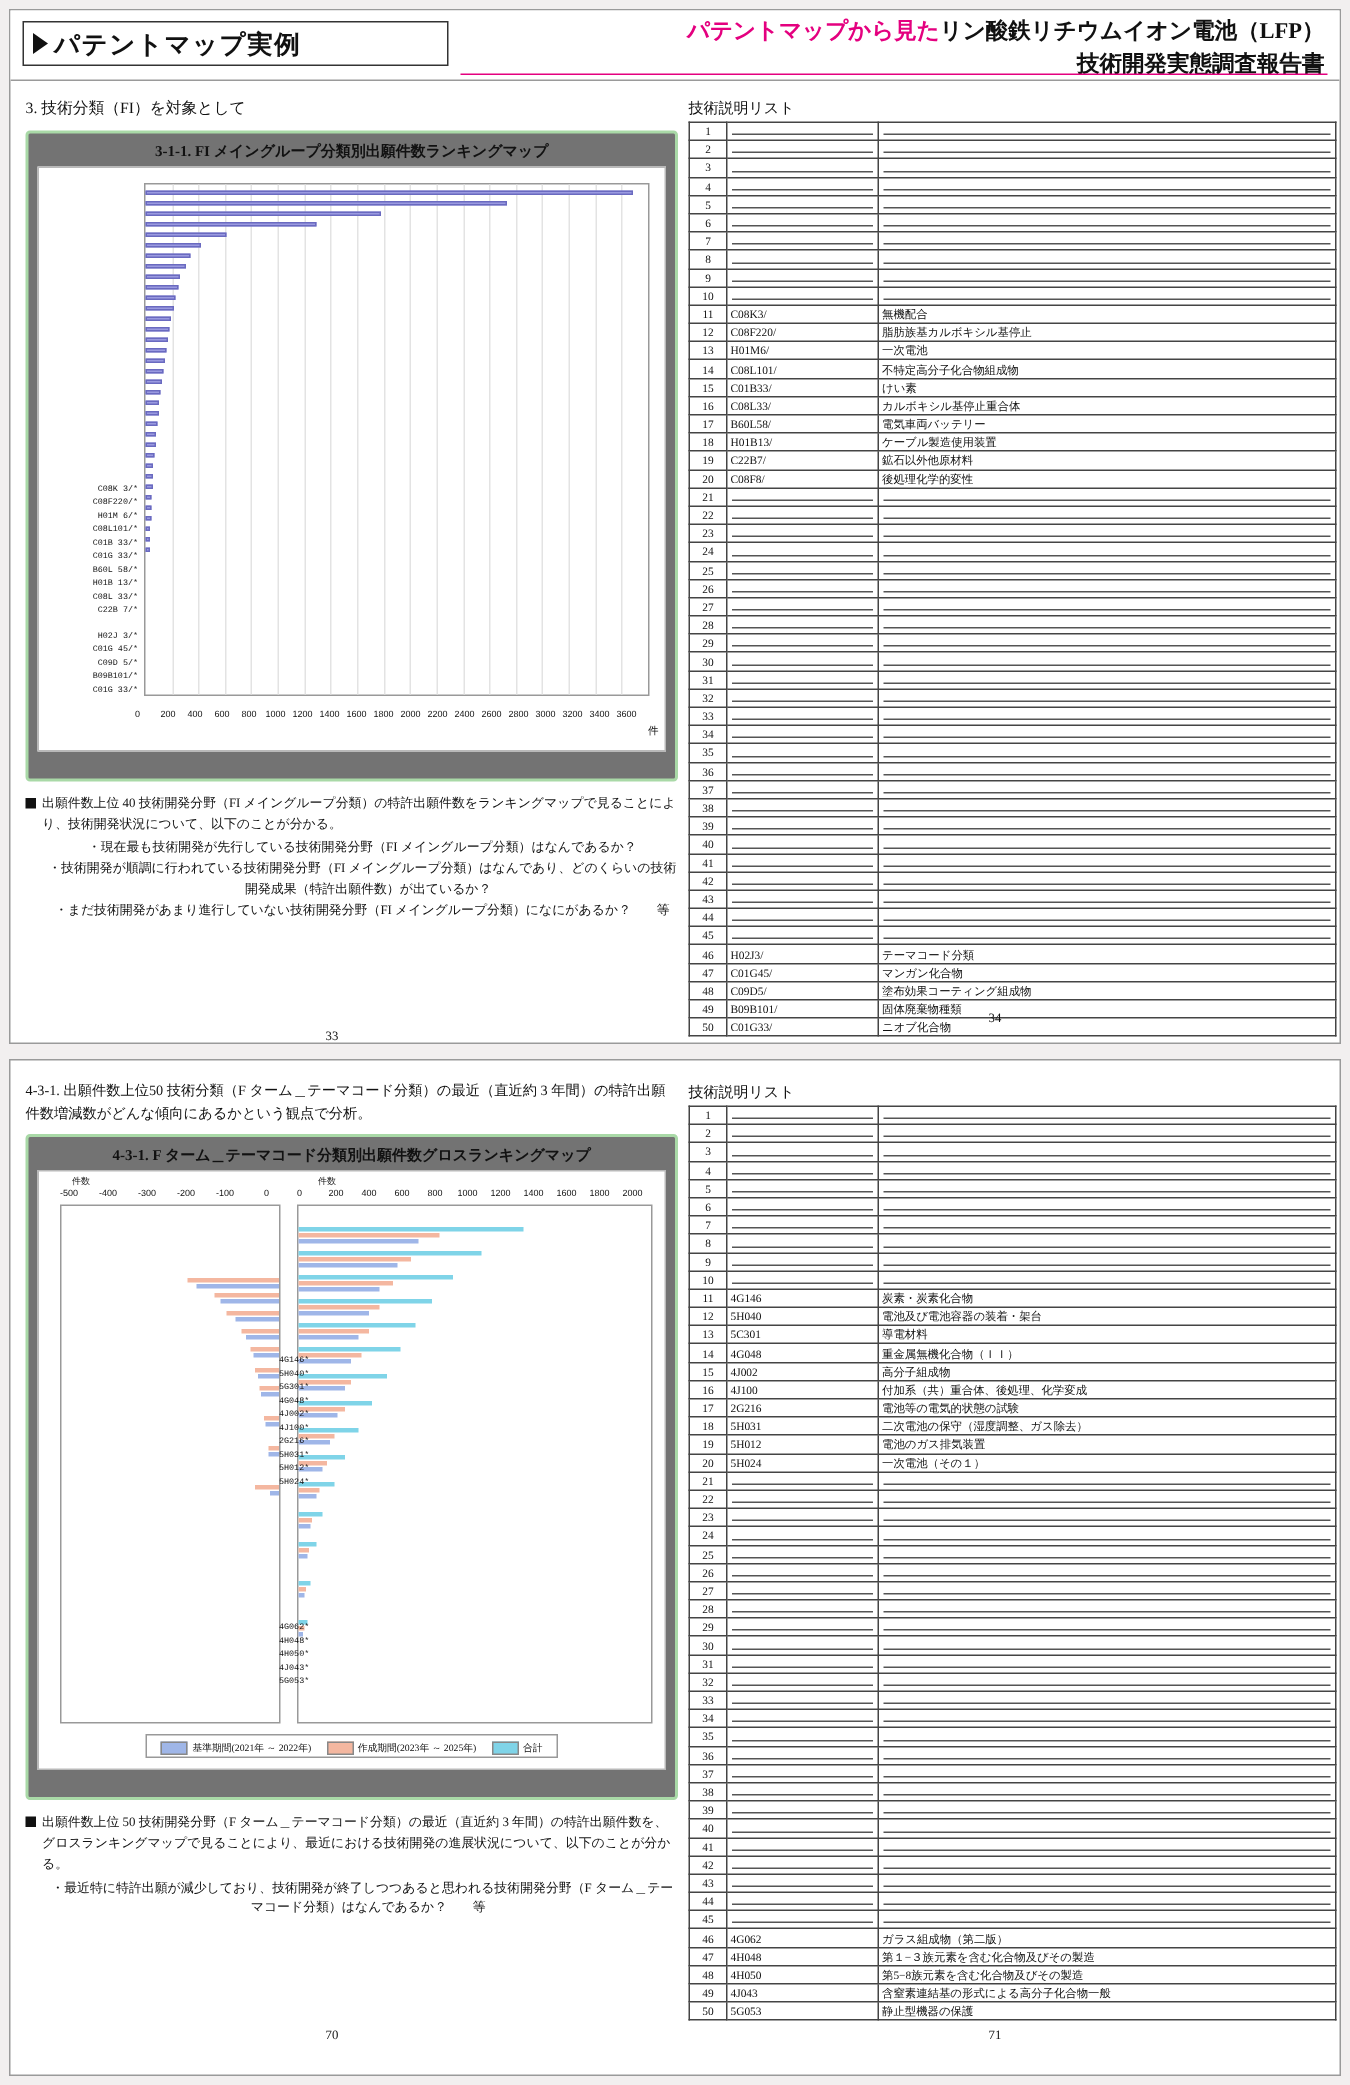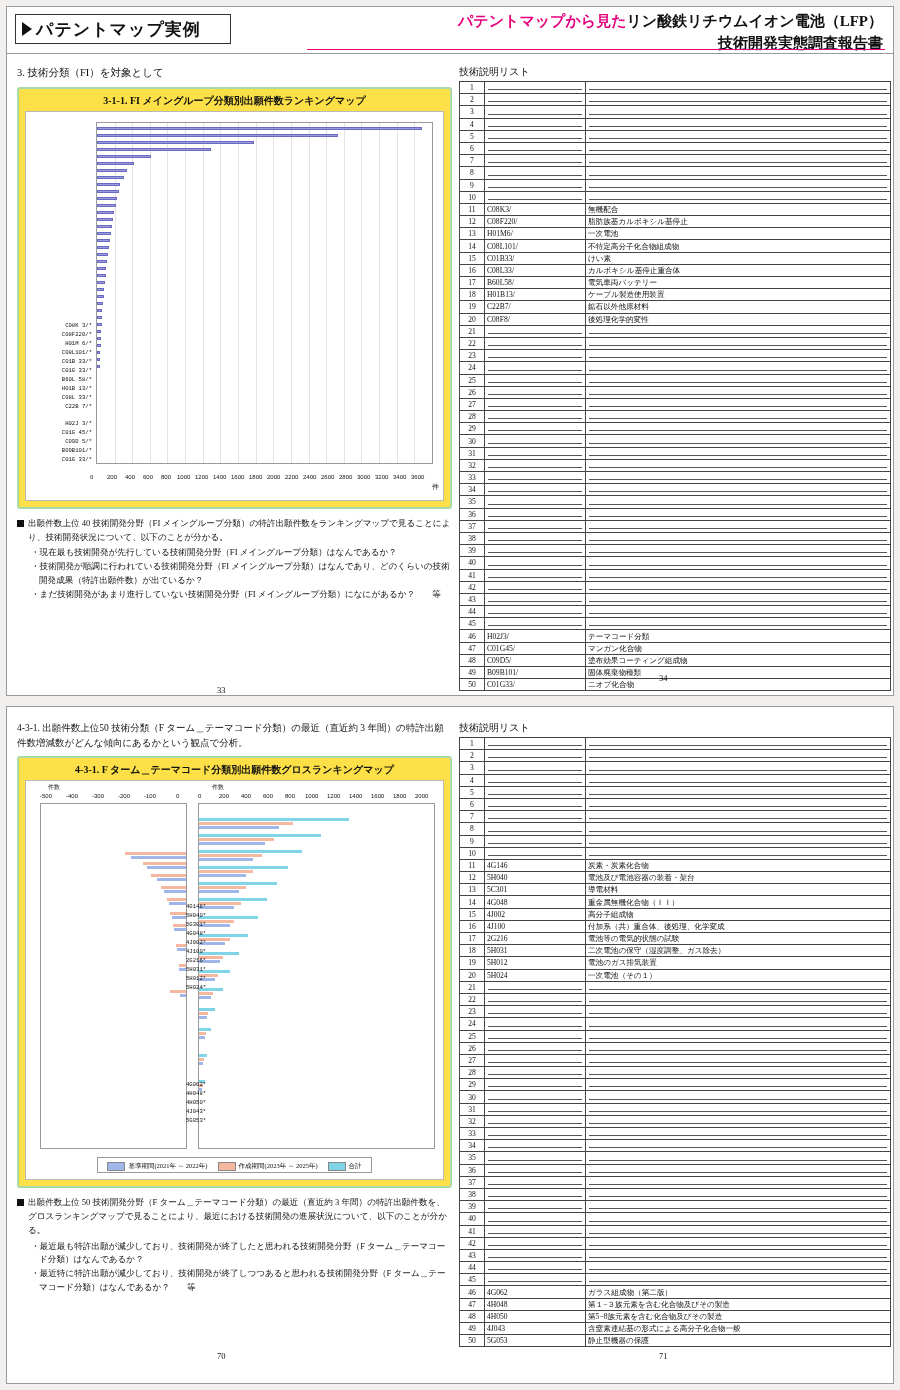--- a/index.html
+++ b/index.html
@@ -19,21 +19,21 @@
   }
   #page-top{left:6px;top:6px;width:888px;height:690px;}
   #page-bottom{left:6px;top:706px;width:888px;height:678px;}
 
   
   .banner{
     position:relative;height:46px;border-bottom:1px solid #9a9a9a;
     background:#ffffff;
   }
   .banner-left{
-    position:absolute;left:8px;top:7px;width:216px;height:30px;
+    position:absolute;left:8px;top:7px;width:284px;height:30px;
     border:1px solid #333;background:#fff;
     display:flex;align-items:center;
     font-weight:bold;font-size:17px;letter-spacing:1px;
     padding-left:6px;box-sizing:border-box;
   }
   .tri{display:inline-block;width:0;height:0;border-left:10px solid #111;
        border-top:7px solid transparent;border-bottom:7px solid transparent;margin-right:4px;}
   .banner-right{
     position:absolute;right:10px;top:4px;text-align:right;line-height:1.45;
   }
@@ -44,30 +44,30 @@
 
   
   .sec-title{font-size:10.5px;line-height:1.5;}
   .body-txt{font-size:9.5px;line-height:1.55;}
 
   
   .left-col{position:absolute;left:10px;width:435px;}
   .right-col{position:absolute;left:452px;width:432px;}
 
   .chart-box{
-    border:2px solid #a9d9a7;background:#fde047;border-radius:3px;
-    padding:4px 6px 6px 6px;box-sizing:border-box;
+    border:2px solid #a9d9a7;background:#737373;border-radius:3px;
+    padding:4px 6px 18px 6px;box-sizing:border-box;
   }
   .chart-cap{text-align:center;font-size:10px;font-weight:bold;margin:1px 0 3px;}
   .chart-inner{background:#ffffff;border:1px solid #b9b9b9;position:relative;box-sizing:border-box;}
 
   .bullets{font-size:8.6px;line-height:1.6;}
   .bullets .lead{display:flex;}
   .sq{display:inline-block;width:7px;height:7px;background:#111;margin:3px 4px 0 0;flex:0 0 auto;}
-  .bullets ul{margin:2px 0 0 14px;padding:0;list-style:none;}
+  .bullets ul{margin:2px 0 0 14px;padding:0;list-style:none;text-align:center;}
   .bullets li{text-indent:-8px;padding-left:8px;}
 
   .pagenum{position:absolute;font-size:8.5px;}
 
   
   .tbl-title{font-size:10px;margin-bottom:2px;}
   table.tlist{border-collapse:collapse;width:100%;table-layout:fixed;}
   table.tlist td{
     border:1px solid #444;height:11.2px;font-size:7.6px;
     padding:0 2px;line-height:11px;overflow:hidden;white-space:nowrap;
@@ -637,21 +637,20 @@
         </div>
       </div>
     </div>
 
     <div class="bullets" style="margin-top:8px;">
       <div class="lead">
         <span class="sq"></span>
         <span>出願件数上位 50 技術開発分野（F ターム＿テーマコード分類）の最近（直近約 3 年間）の特許出願件数を、グロスランキングマップで見ることにより、最近における技術開発の進展状況について、以下のことが分かる。</span>
       </div>
       <ul>
-        <li>・最近最も特許出願が減少しており、技術開発が終了したと思われる技術開発分野（F ターム＿テーマコード分類）はなんであるか？</li>
         <li>・最近特に特許出願が減少しており、技術開発が終了しつつあると思われる技術開発分野（F ターム＿テーマコード分類）はなんであるか？　　等</li>
       </ul>
     </div>
 
     <div class="pagenum" style="left:200px;top:630px;">70</div>
   </div>
 
   <div class="right-col" style="top:14px;">
     <div class="tbl-title">技術説明リスト</div>
     <table class="tlist" id="tbl-bottom">

